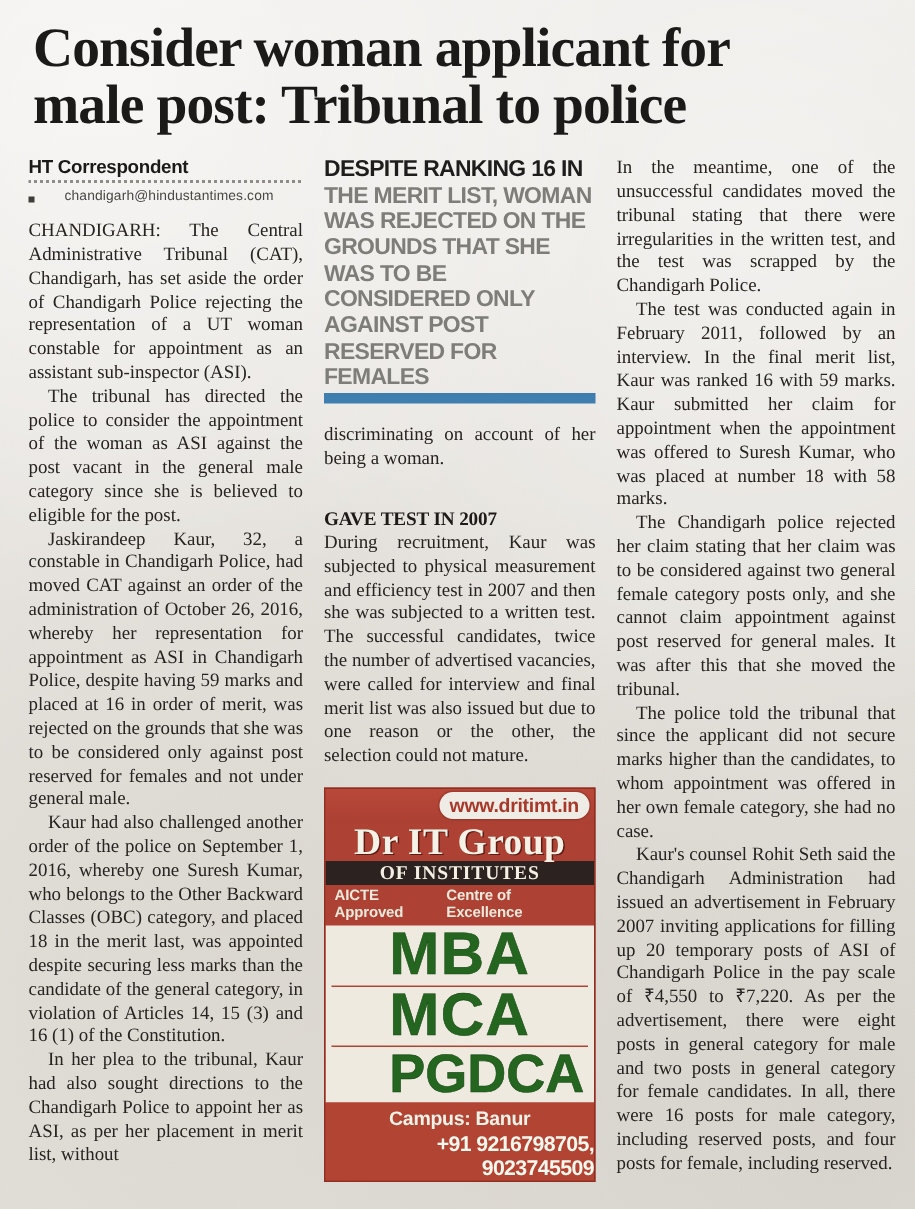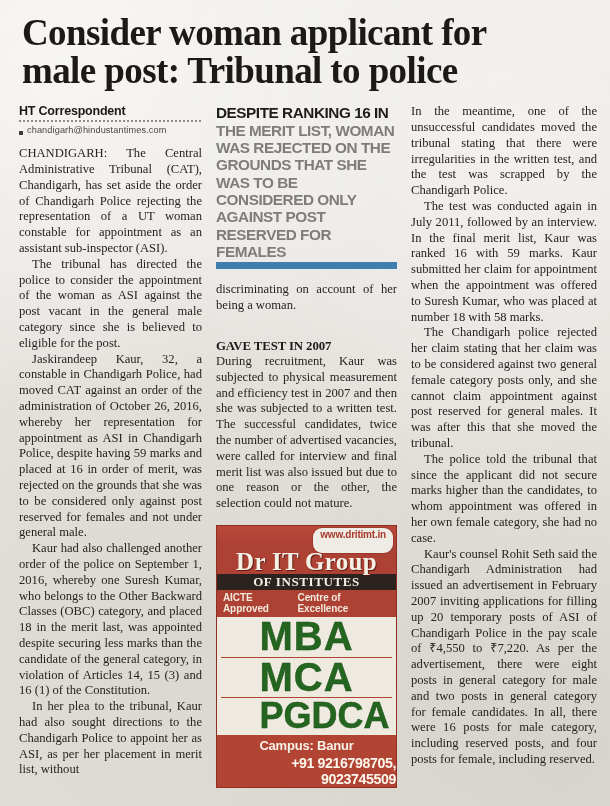--- a/index.html
+++ b/index.html
@@ -54,21 +54,21 @@
     letter-spacing:-0.2px;
     color:#1c1a18;
     margin:0 0 2px 0;
   }
   .rule-dotted{
     height:2px;
     background-image:repeating-linear-gradient(to right,#6d6a66 0 2px,transparent 2px 4px);
     opacity:.75;
     margin-bottom:3px;
   }
-  .email-row{display:flex;align-items:flex-end;gap:4px;margin-bottom:11px;}
+  .email-row{display:flex;align-items:flex-end;gap:20px;margin-bottom:11px;}
   .sq{width:4px;height:4px;background:#3f3c39;display:inline-block;flex:0 0 auto;}
   .email{
     font-family:"Liberation Sans", sans-serif;
     font-size:9.2px;
     color:#4a4744;
     letter-spacing:.1px;
   }
 
   
   .body p{
@@ -123,24 +123,24 @@
   .ad-top{
     background:linear-gradient(180deg,#b8483a 0%,#ab4032 100%);
     padding:3px 0 0 0;
     position:relative;
     height:20px;
   }
   .ad-url{
     position:absolute;right:3px;top:2px;
     background:#efece6;
     border-radius:9px;
-    padding:1px 7px 13px 7px;
-    font-family:"Liberation Sans", sans-serif;
-    font-weight:700;
-    font-size:10px;
+    padding:1px 7px 2px 7px;
+    font-family:"Liberation Sans", sans-serif;
+    font-weight:700;
+    font-size:13px;
     color:#a8392a;
     letter-spacing:-.2px;
     box-shadow:0 0 0 1px rgba(120,40,30,.35);
   }
   .ad-name{
     text-align:center;
     font-family:"Liberation Serif", serif;
     font-weight:700;
     font-size:25px;
     color:#f6f1e6;
@@ -285,21 +285,21 @@
           <div class="course c3">PGDCA</div>
         </div>
         <div class="ad-campus">Campus: Banur</div>
         <div class="ad-phone">+91 9216798705, 9023745509</div>
       </div>
     </div>
 
     <div class="col">
       <div class="body">
         <p>In the meantime, one of the unsuccessful candidates moved the tribunal stating that there were irregularities in the written test, and the test was scrapped by the Chandigarh Police.</p>
-        <p>The test was conducted again in July 2011, followed by an interview. In the final merit list, Kaur was ranked 16 with 59 marks. Kaur submitted her claim for appointment when the appointment was offered to Suresh Kumar, who was placed at number 18 with 58 marks.</p>
+        <p>The test was conducted again in February 2011, followed by an interview. In the final merit list, Kaur was ranked 16 with 59 marks. Kaur submitted her claim for appointment when the appointment was offered to Suresh Kumar, who was placed at number 18 with 58 marks.</p>
         <p>The Chandigarh police rejected her claim stating that her claim was to be considered against two general female category posts only, and she cannot claim appointment against post reserved for general males. It was after this that she moved the tribunal.</p>
         <p>The police told the tribunal that since the applicant did not secure marks higher than the candidates, to whom appointment was offered in her own female category, she had no case.</p>
         <p>Kaur's counsel Rohit Seth said the Chandigarh Administration had issued an advertisement in February 2007 inviting applications for filling up 20 temporary posts of ASI of Chandigarh Police in the pay scale of ₹4,550 to ₹7,220. As per the advertisement, there were eight posts in general category for male and two posts in general category for female candidates. In all, there were 16 posts for male category, including reserved posts, and four posts for female, including reserved.</p>
       </div>
     </div>
 
   </div>
 </div>
 
 </body></html>

